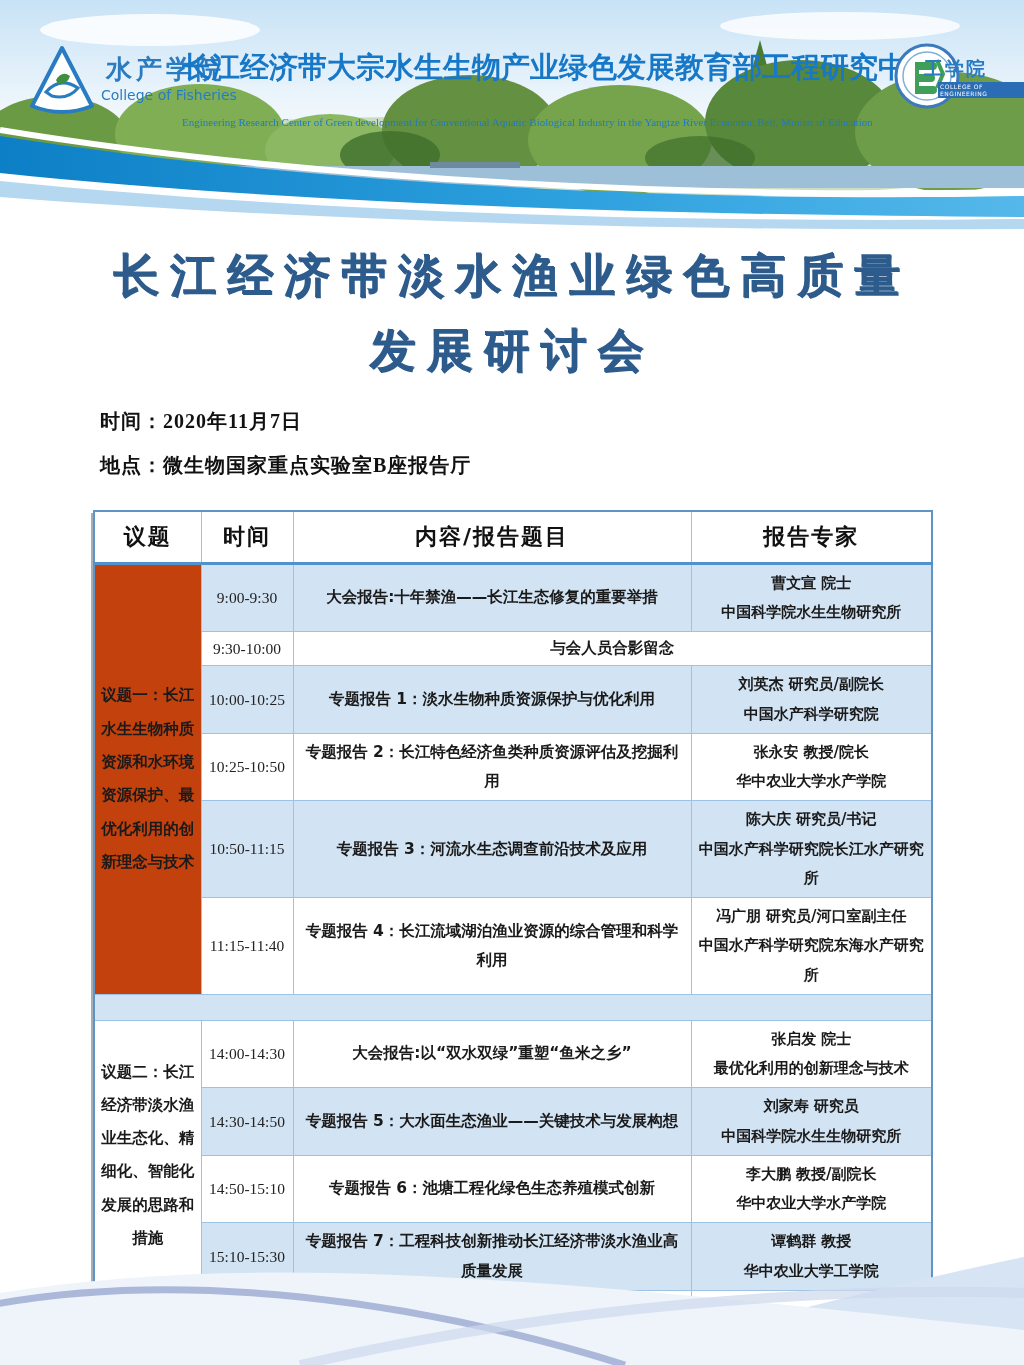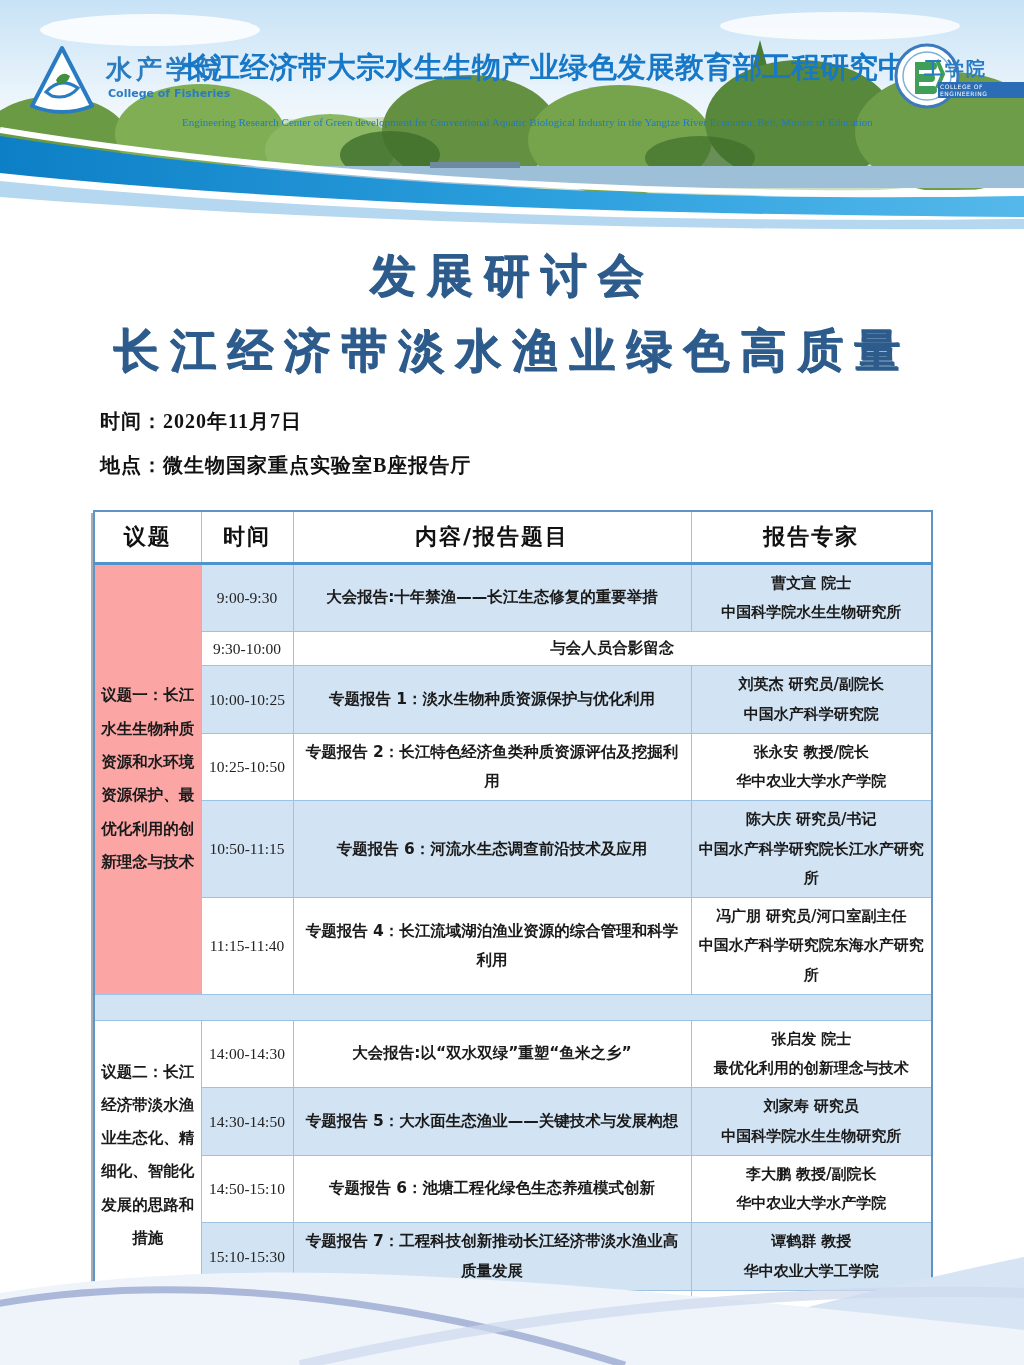--- a/index.html
+++ b/index.html
@@ -7,21 +7,21 @@
     position:relative;width:1024px;height:1365px;margin:0 auto;
     background:#ffffff;overflow:hidden;
     font-family:"DejaVu Sans","Liberation Sans",sans-serif;
   }
   
   .banner{position:absolute;top:0;left:0;width:1024px;height:232px;}
   .banner svg{display:block;}
   .logo-row{position:absolute;top:42px;left:0;width:1024px;height:80px;}
   .college-logo{position:absolute;left:26px;top:2px;width:72px;height:72px;}
   .college-name{position:absolute;left:106px;top:10px;color:#2a7cc2;font-size:26px;font-weight:bold;letter-spacing:4px;}
-  .college-en{position:absolute;left:108px;top:45px;color:#2a7cc2;font-size:11px;font-weight:bold;}
+  .college-en{position:absolute;left:101px;top:45px;color:#2a7cc2;font-size:14px;}
   .center-title{position:absolute;left:182px;top:6px;width:730px;color:#1778c8;font-size:29px;font-weight:bold;white-space:nowrap;}
   .center-sub{position:absolute;left:182px;top:46px;width:740px;color:#1f7ac4;font-size:11px;font-family:"Liberation Serif","DejaVu Serif",serif;white-space:nowrap;margin-top:28px;}
   .eng-logo{position:absolute;left:893px;top:0px;width:68px;height:68px;}
   .eng-name{position:absolute;left:924px;top:14px;color:#2a7cc2;font-size:19px;font-weight:bold;letter-spacing:2px;}
   .eng-caption{position:absolute;left:938px;top:40px;color:#ffffff;background:#2a6db5;font-size:6px;padding:1px 2px;letter-spacing:.5px;}
   
   .main-title{
     position:absolute;top:238px;left:0;width:1024px;text-align:center;
     color:#2d5c8c;font-weight:bold;font-size:46px;letter-spacing:11px;line-height:1.62;
     text-shadow:1px 1px 0 #2d5c8c;
@@ -39,21 +39,21 @@
   .agenda{border:2px solid #5f94c4;}
   .agenda thead th{
     border-bottom:3px solid #4f93ce;background:#ffffff;
     font-size:22px;font-weight:bold;color:#111;text-align:center;letter-spacing:2px;
   }
   td.topic{background:#ffffff;font-size:15.5px;font-weight:600;line-height:2.15;text-align:center;color:#1a1a1a;padding:2px 5px;}
   td.time{font-family:"Liberation Serif","DejaVu Serif",serif;font-size:15.5px;color:#222;text-align:center;white-space:nowrap;}
   td.content{font-size:15.5px;font-weight:600;color:#1a1a1a;text-align:center;line-height:1.9;margin-left:27px;}
   td.expert{font-size:15px;font-weight:600;color:#1a1a1a;text-align:center;line-height:1.95;padding:4px 4px;}
   tr.shaded td{background:#d2e3f3;}
-  tr.shaded td.topic{background:#fca5a5;text-align:center;}
+  tr.shaded td.topic{background:#c2410c;text-align:center;}
   tr.spacer td{background:#d2e3f3;border-left:2px solid #5f94c4;border-right:2px solid #5f94c4;}
   
   .bottom-deco{position:absolute;left:0;bottom:0;width:1024px;height:130px;}
 </style>
 </head>
 <body>
 
 <div class="page">
 
   <div class="banner">
@@ -116,22 +116,22 @@
         <circle cx="34" cy="34" r="24" fill="none" stroke="#7fb1d8" stroke-width="1.5"></circle>
         <path d="M22,20 h18 a4,4 0 0 1 0,8 h-14 v4 h12 a4,4 0 0 1 0,8 h-12 v4 h14 a4,4 0 0 1 0,8 h-18 Z" fill="#3f9e57"></path>
         <path d="M44,18 l6,14 -6,14" fill="none" stroke="#3f9e57" stroke-width="4"></path>
       </svg>
       <div class="eng-name">工学院</div>
       <div class="eng-caption">COLLEGE OF ENGINEERING</div>
     </div>
   </div>
 
   <div class="main-title">
+    <div>长江经济带淡水渔业绿色高质量</div>
     <div>发展研讨会</div>
-    <div>长江经济带淡水渔业绿色高质量</div>
   </div>
 
   <div class="meta">
     <div class="meta-line"><span>时间：</span><span>2020年11月7日</span></div>
     <div class="meta-line"><span>地点：</span><span>微生物国家重点实验室B座报告厅</span></div>
   </div>
 
   <table class="agenda">
     <colgroup>
         <col style="width:107px">
@@ -173,21 +173,21 @@
       <tr style="height:55px">
         <td class="time">10:25-10:50</td>
         <td class="content">专题报告 2：长江特色经济鱼类种质资源评估及挖掘利用</td>
         <td class="expert">
           <div>张永安  教授/院长</div>
           <div>华中农业大学水产学院</div>
         </td>
       </tr>
       <tr class="shaded" style="height:52px">
         <td class="time">10:50-11:15</td>
-        <td class="content">专题报告 6：河流水生态调查前沿技术及应用</td>
+        <td class="content">专题报告 3：河流水生态调查前沿技术及应用</td>
         <td class="expert">
           <div>陈大庆  研究员/书记</div>
           <div>中国水产科学研究院长江水产研究所</div>
         </td>
       </tr>
       <tr style="height:50px">
         <td class="time">11:15-11:40</td>
         <td class="content">专题报告 4：长江流域湖泊渔业资源的综合管理和科学利用</td>
         <td class="expert">
           <div>冯广朋  研究员/河口室副主任</div>

